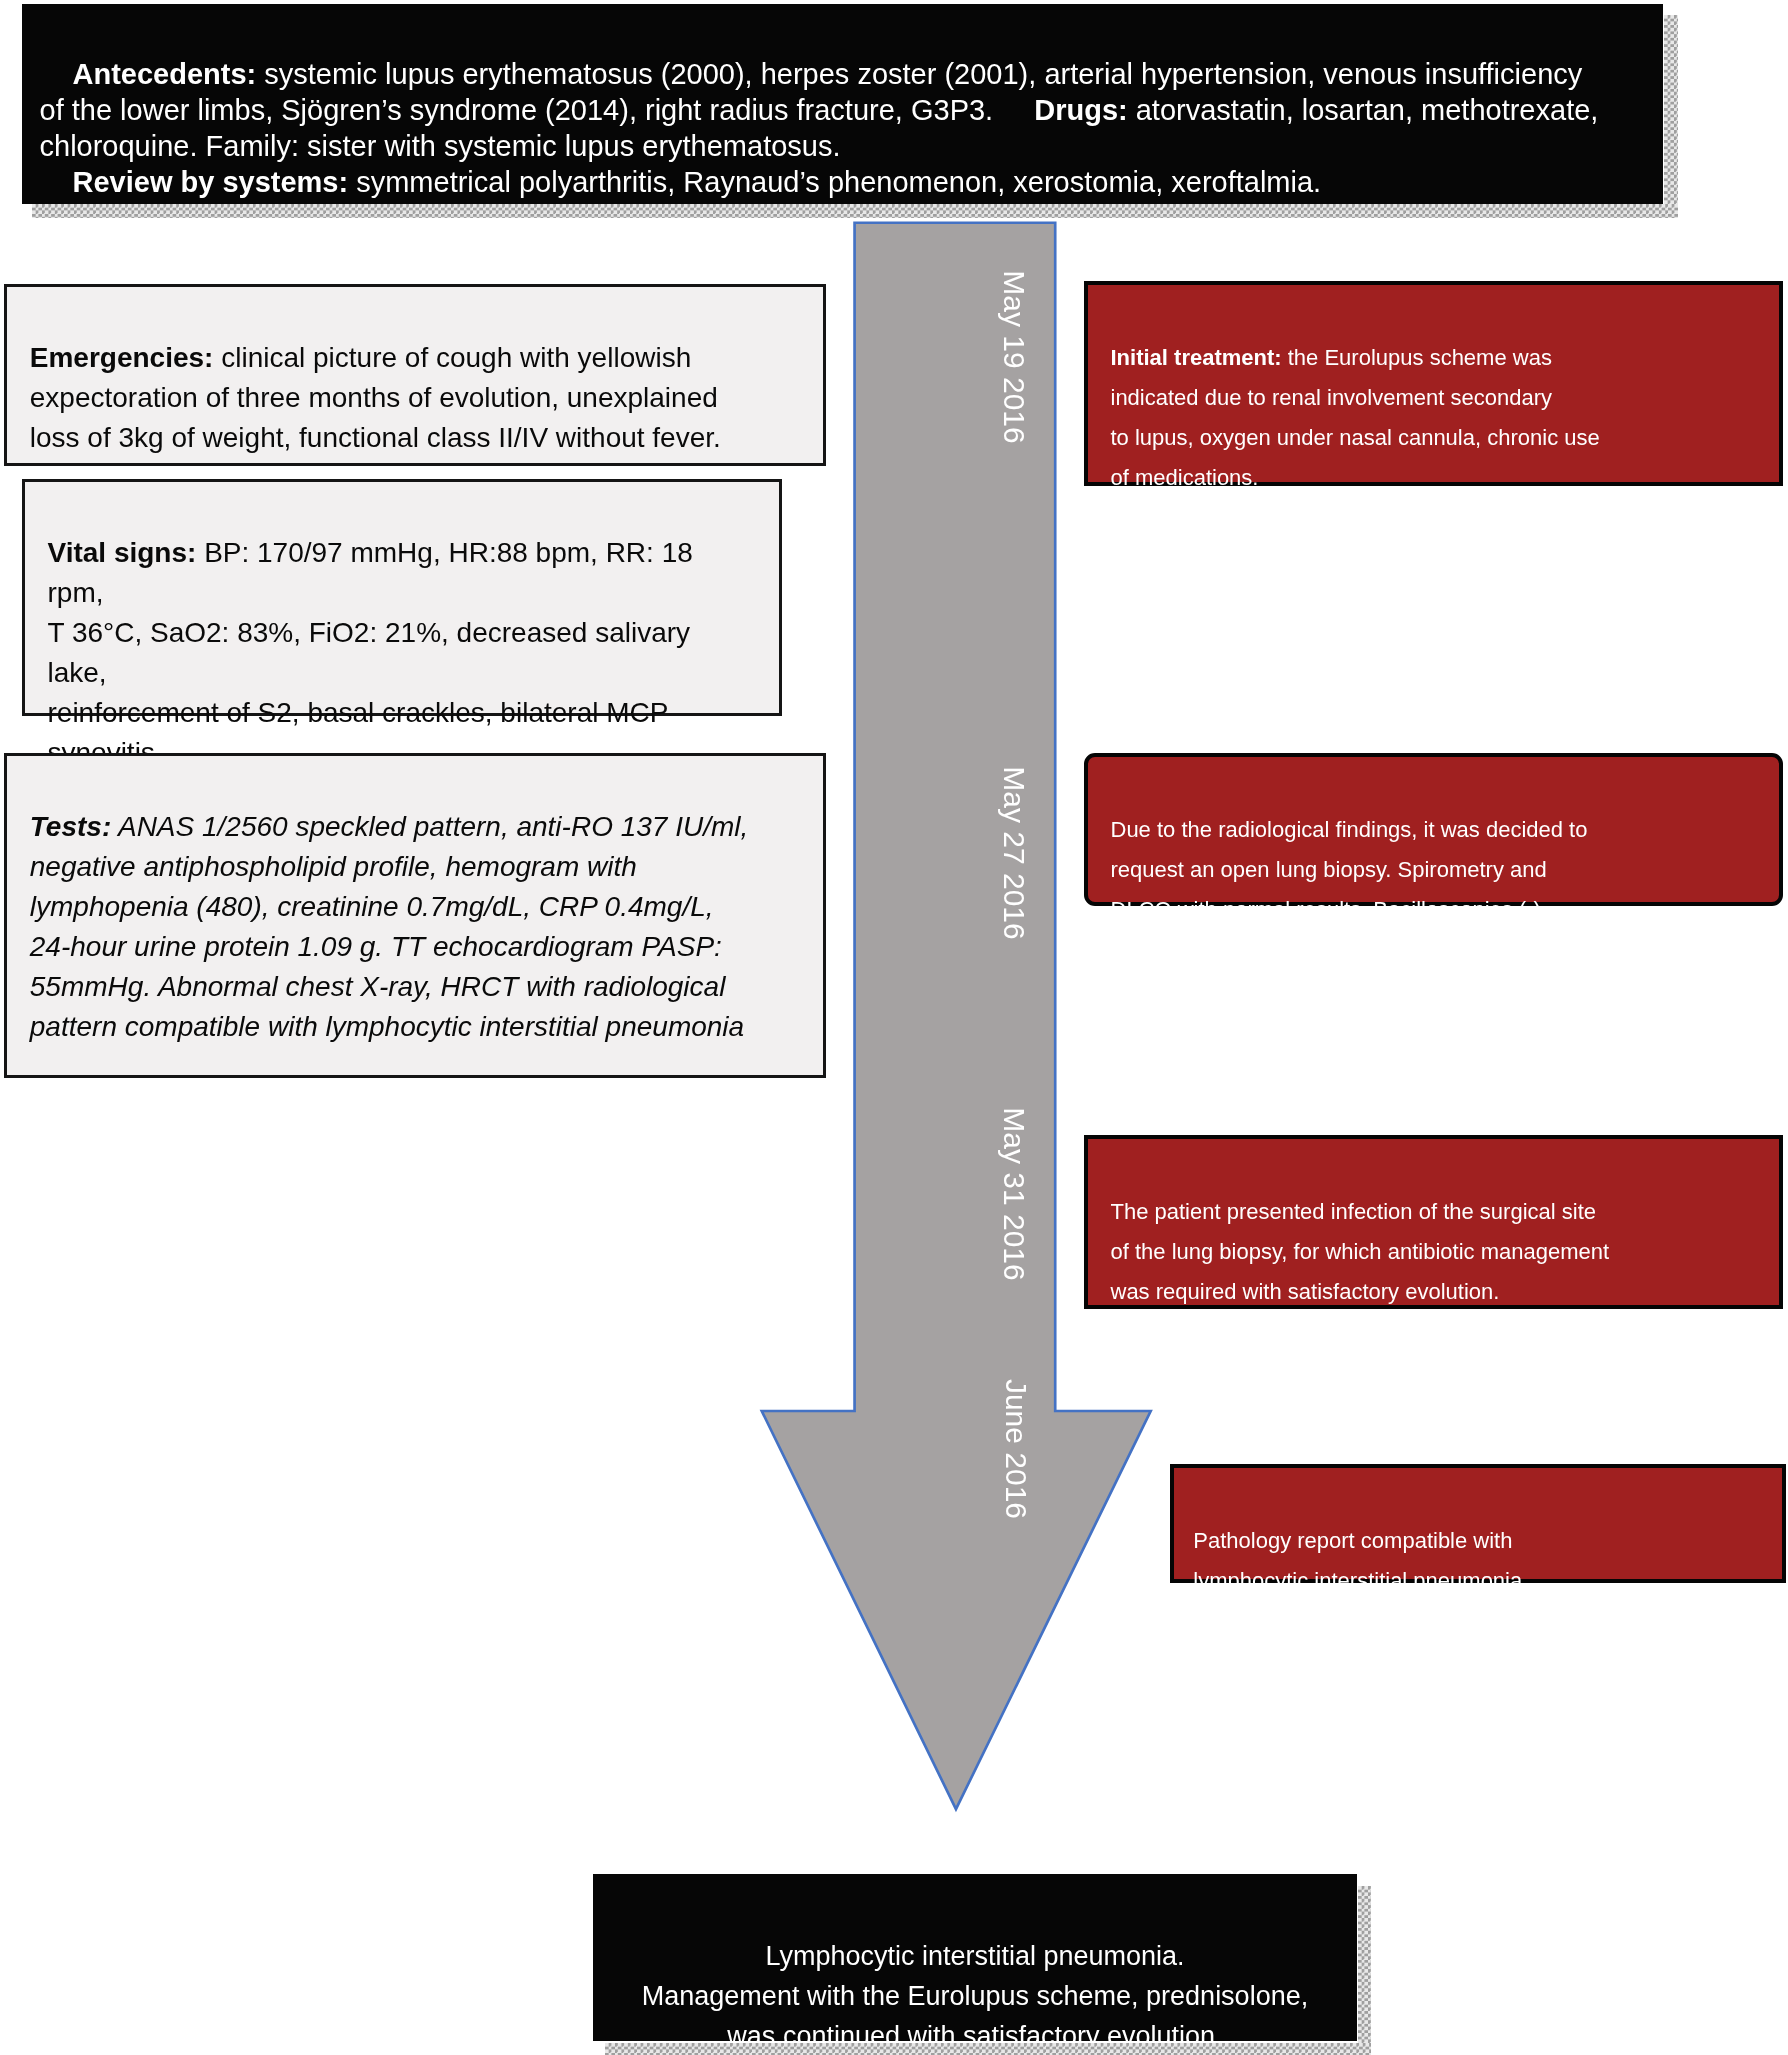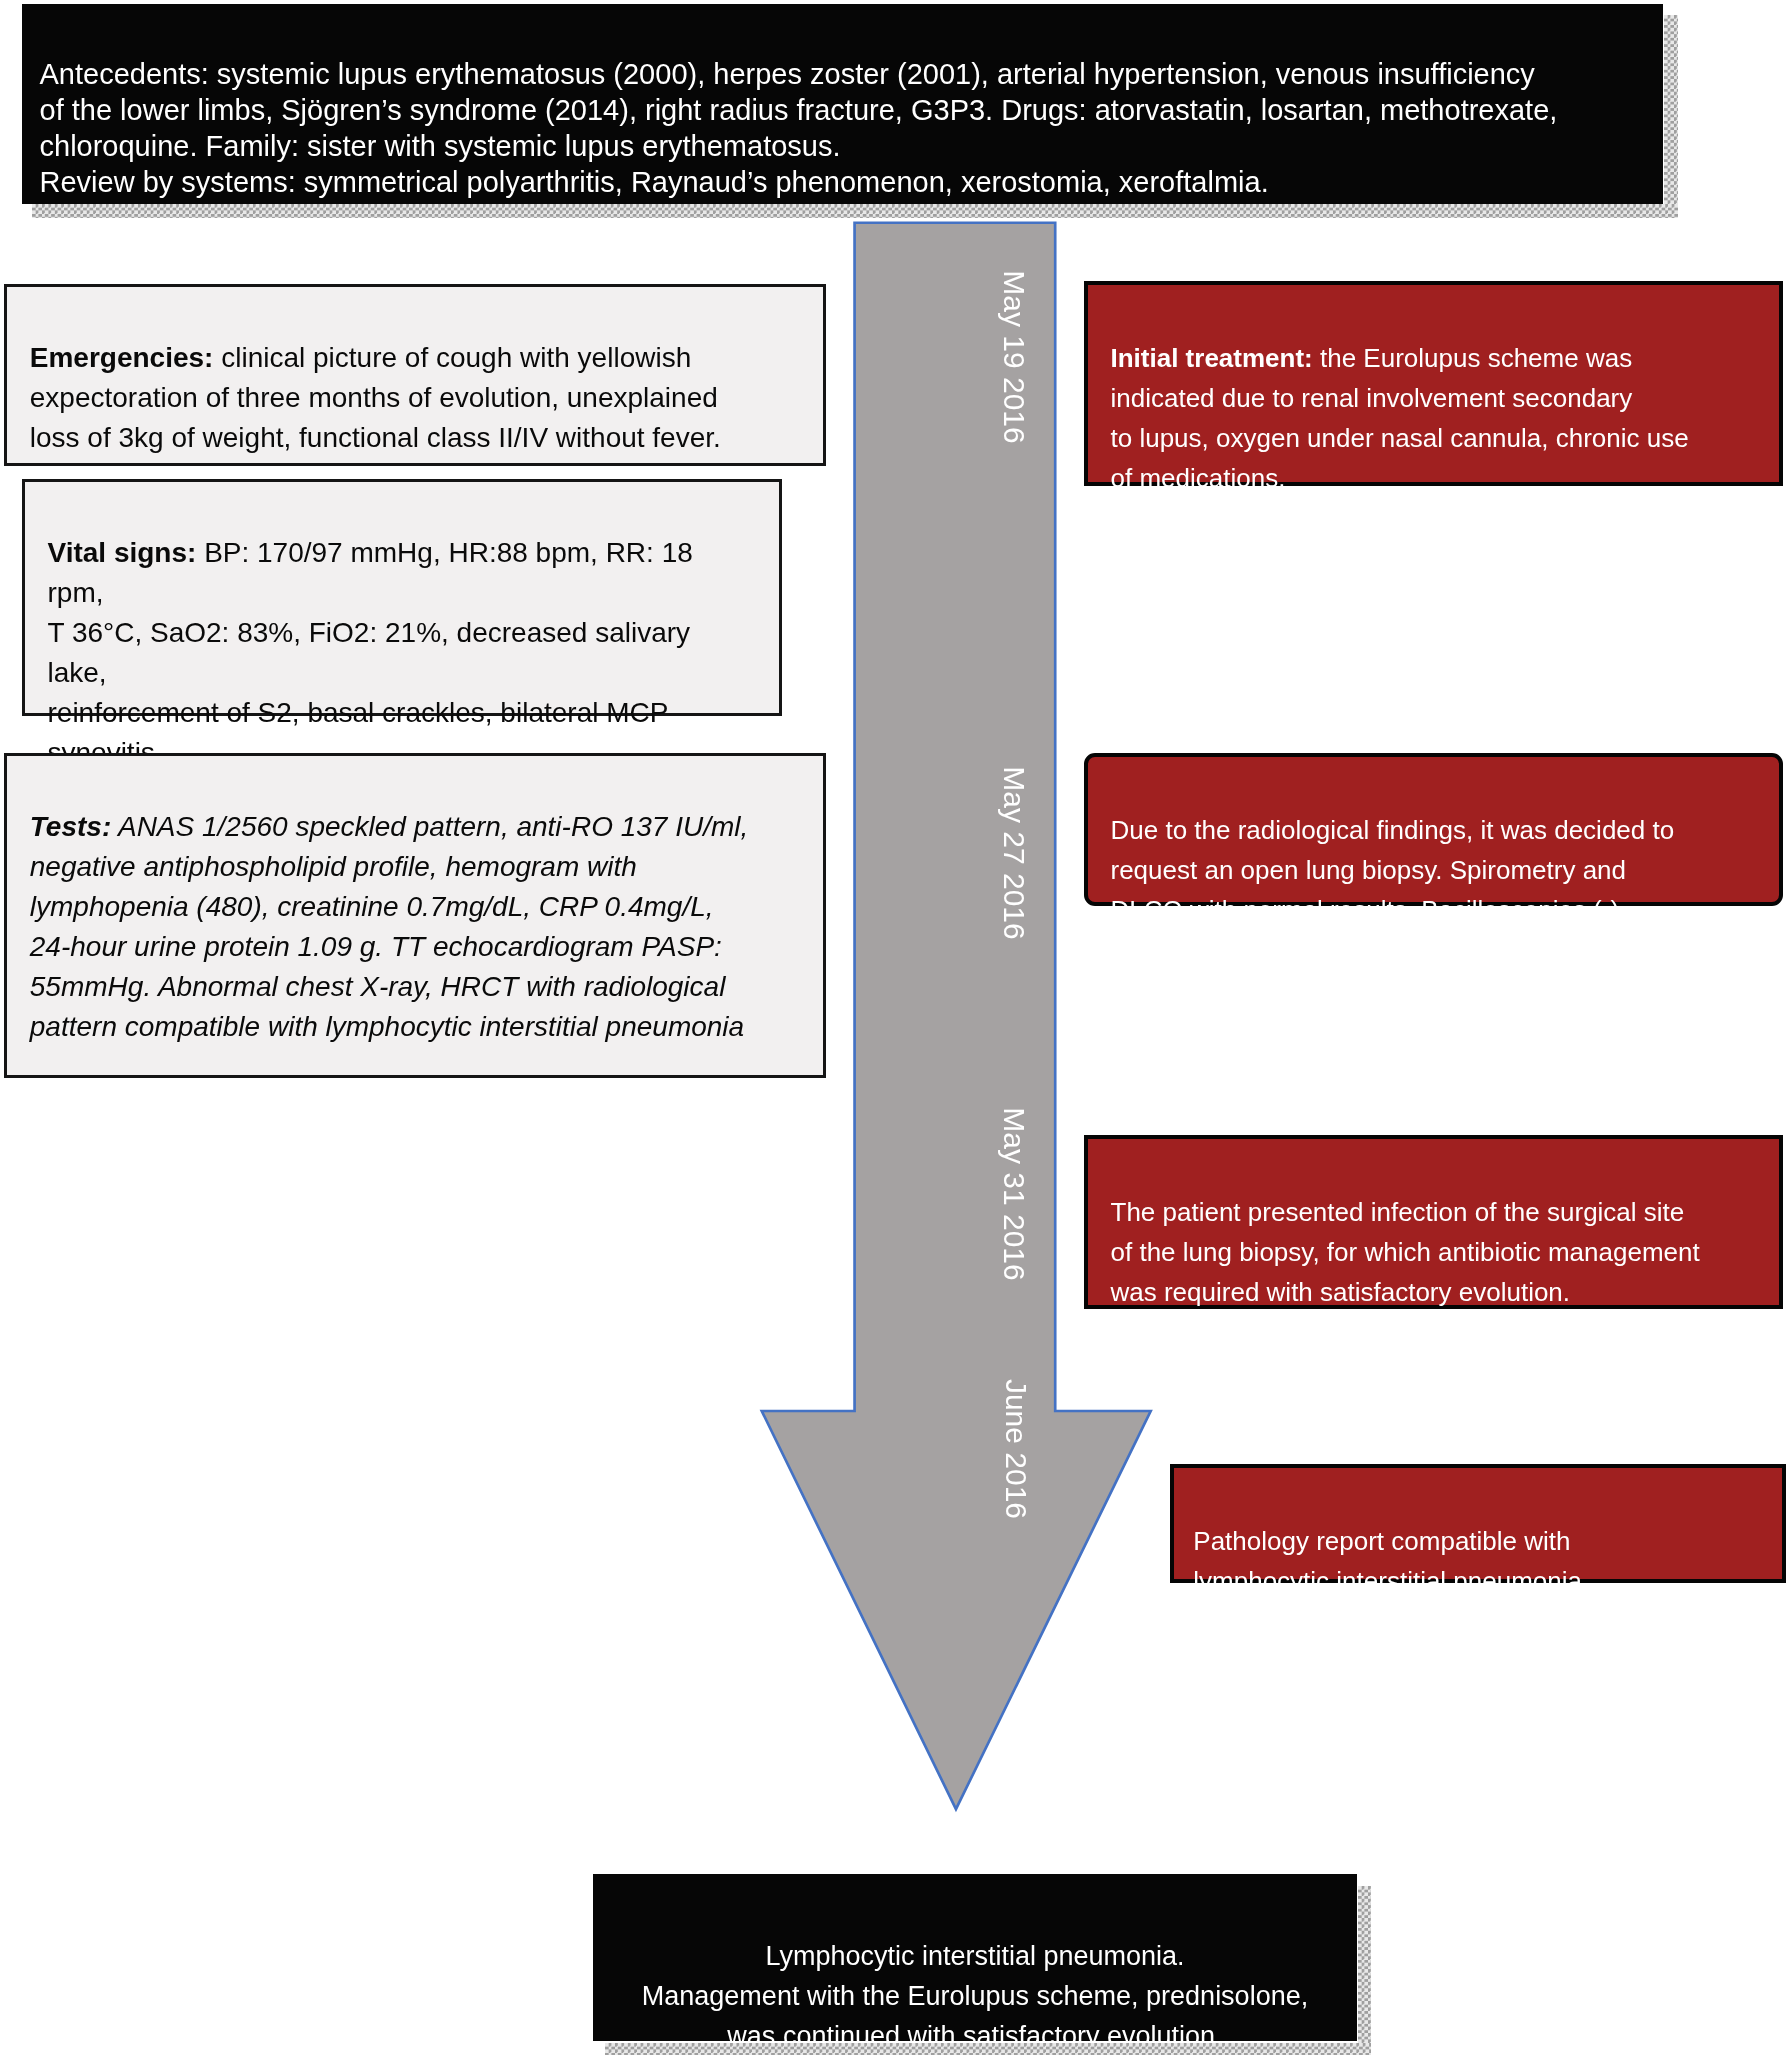--- a/index.html
+++ b/index.html
@@ -7,21 +7,21 @@
   #stage { position:relative; width:1788px; height:2056px; background:#ffffff; overflow:hidden; }
 
   .pre { white-space: pre-line; }
 
   
   .header-box {
     position:absolute; left:21.5px; top:4.3px; width:1641px; height:200px;
     background:#060606; color:#ffffff; box-sizing:border-box;
     padding:16px 18px; font-size:29px; line-height:36px;
   }
-  .header-box b { font-weight:normal; }
+  .header-box b { font-weight:bold;margin-left:33px; }
 
   
   .checker {
     position:absolute;
     background-color:#c9c9c9;
     background-image: conic-gradient(#9f9f9f 25%, #e8e8e8 0 50%, #9f9f9f 0 75%, #e8e8e8 0);
     background-size: 6.4px 6.4px;
   }
 
   
@@ -29,21 +29,21 @@
     position:absolute; background:#f2f0f0; border:3.2px solid #151515;
     box-sizing:border-box; color:#0a0a0a;
     padding:10.7px 22.5px; font-size:28px; line-height:40px;
   }
   .panel b { font-weight:bold; }
 
   
   .event {
     position:absolute; background:#a02020; border:4.3px solid #050505;
     box-sizing:border-box; color:#ffffff;
-    padding:13px 22.5px; font-size:26px; line-height:40px;
+    padding:13px 22.5px; font-size:22px; line-height:40px;
   }
   .event b { font-weight:bold; }
 
   
   #arrow-svg { position:absolute; left:0; top:0; width:1788px; height:2056px; }
 
   .date-label {
     position:absolute; color:#ffffff; font-size:30px; white-space:nowrap;
     transform: translate(-50%,-50%) rotate(90deg);
   }

